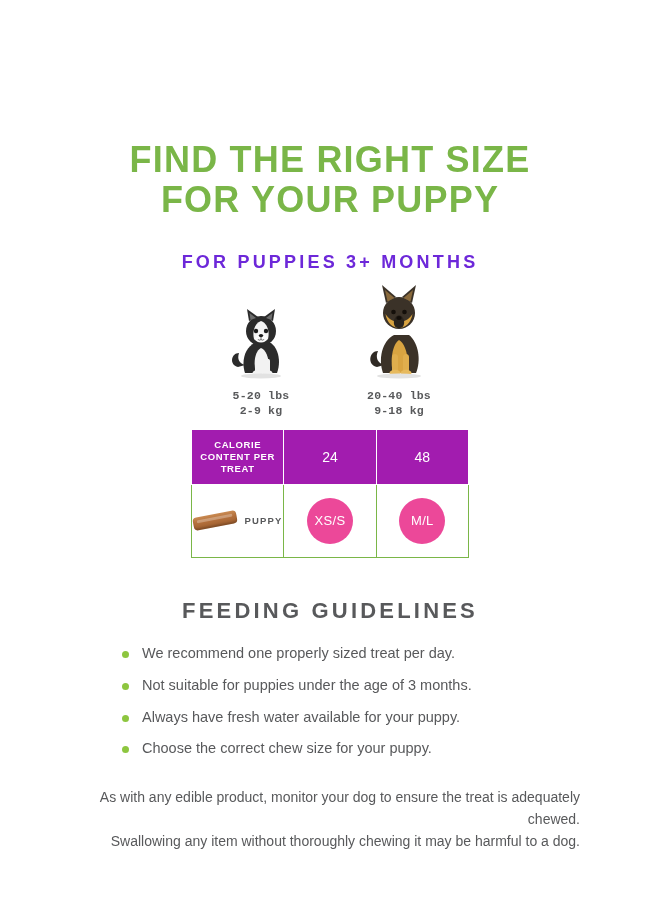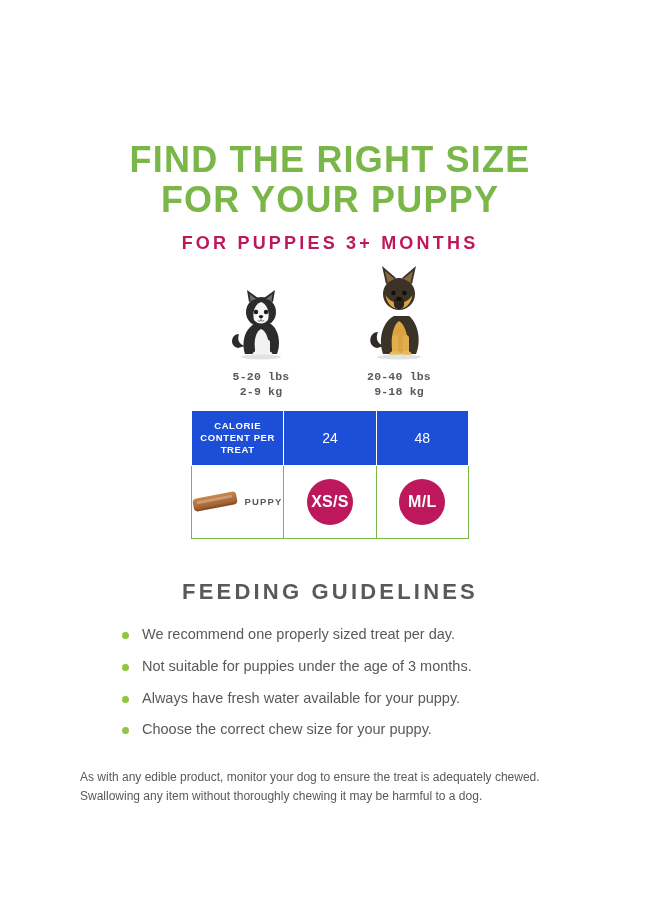--- a/index.html
+++ b/index.html
@@ -30,22 +30,22 @@
   }
   .title-line {
     color: #7ab648;
     font-weight: bold;
     font-size: 36px;
     letter-spacing: 1.2px;
     line-height: 1.12;
     text-transform: uppercase;
   }
   .subtitle {
-    margin-top: 12px;
-    color: #be185d;
+    margin-top: 31px;
+    color: #6d28d9;
     font-weight: bold;
     font-size: 18px;
     letter-spacing: 3.2px;
     text-transform: uppercase;
   }
 
   
   .dogs-row {
     margin-top: 26px;
     display: flex;
@@ -85,21 +85,21 @@
     width: 278px;
     border-collapse: collapse;
     table-layout: fixed;
   }
   .size-table td {
     border: 1px solid #ffffff;
     text-align: center;
     vertical-align: middle;
   }
   .cell-green {
-    background: #1d4ed8;
+    background: #a21caf;
     color: #ffffff;
   }
   .cell-white {
     background: #ffffff;
     border: 1px solid #7ab648 !important;
   }
   .row1 td { height: 52px; }
   .row2 td { height: 70px; }
 
   .calorie-label {
@@ -110,24 +110,24 @@
     text-transform: uppercase;
   }
   .calorie-num {
     font-size: 14px;
     font-weight: normal;
   }
   .size-badge {
     width: 46px;
     height: 46px;
     border-radius: 50%;
-    background: #be185d;
+    background: #ec4899;
     color: #ffffff;
-    font-size: 16px;
-    font-weight: bold;
+    font-size: 13px;
+    font-weight: normal;
     display: flex;
     align-items: center;
     justify-content: center;
     margin: 0 auto;
     letter-spacing: 0.3px;
   }
   .treat-cell-inner {
     display: flex;
     flex-direction: row;
     align-items: center;
@@ -193,22 +193,22 @@
     height: 7px;
     border-radius: 50%;
     background: #8dc63f;
     display: block;
   }
 
   
   .footnote {
     margin: 30px auto 0 auto;
     width: 500px;
-    text-align: left;
-    font-size: 12px;
+    text-align: right;
+    font-size: 14px;
     line-height: 1.55;
     color: #58595b;
   }
 </style>
 </head>
 <body>
 
 <div class="page">
 
   <div class="title-block">

